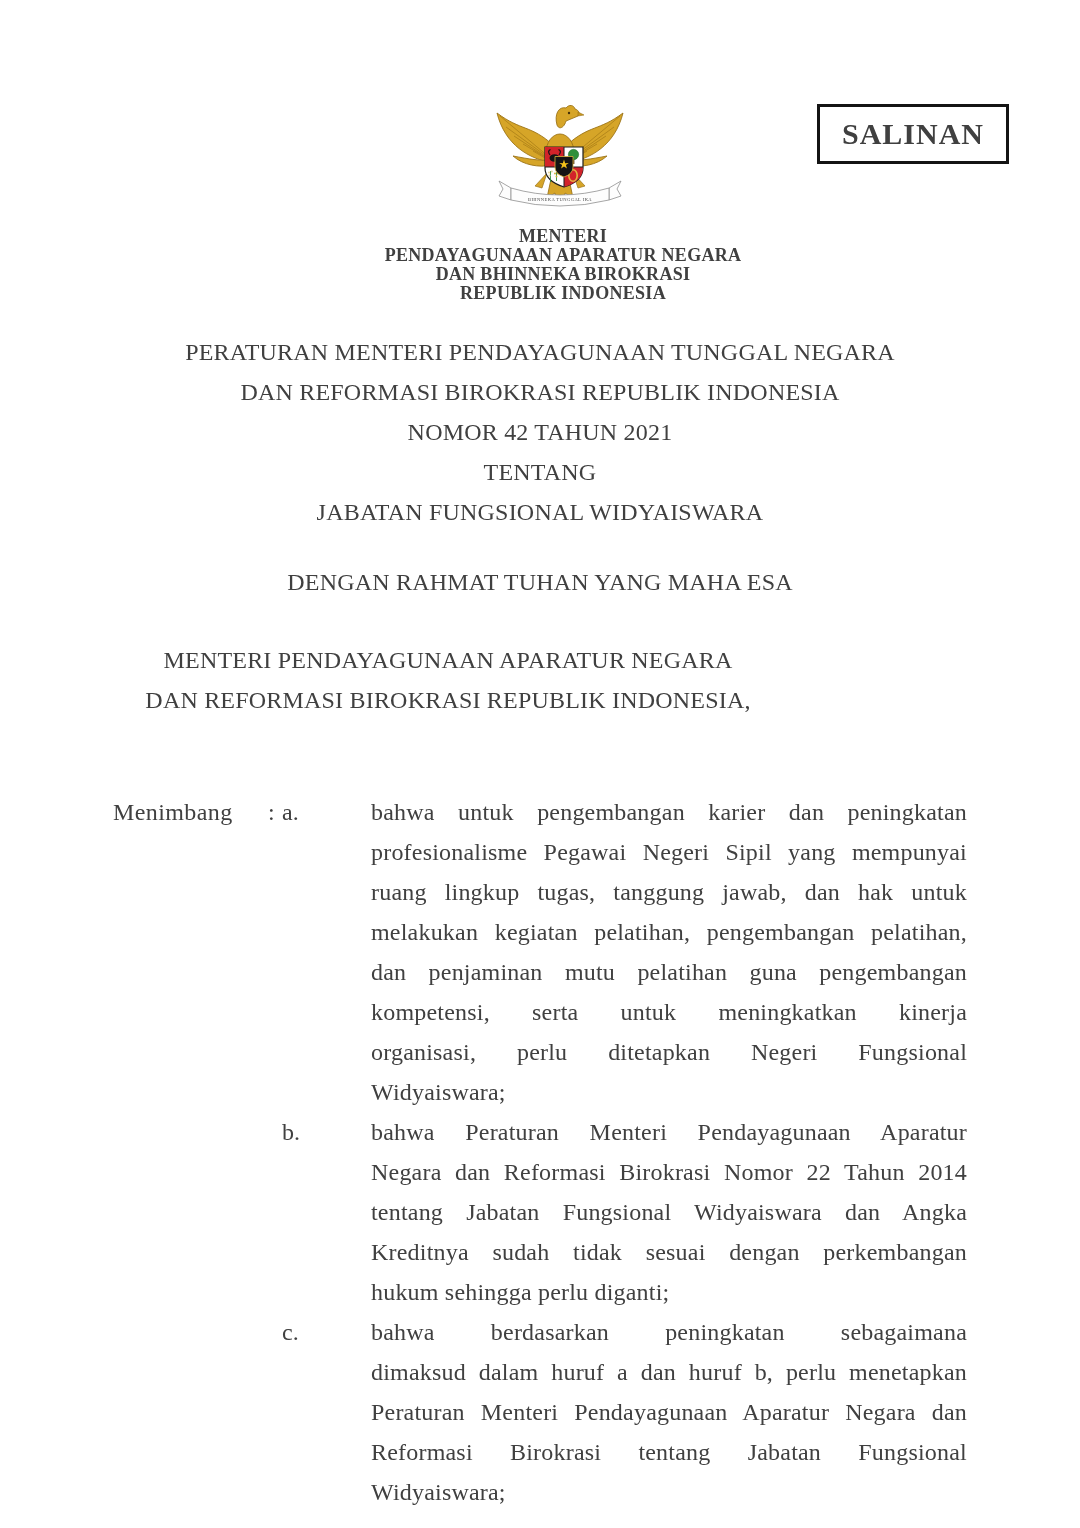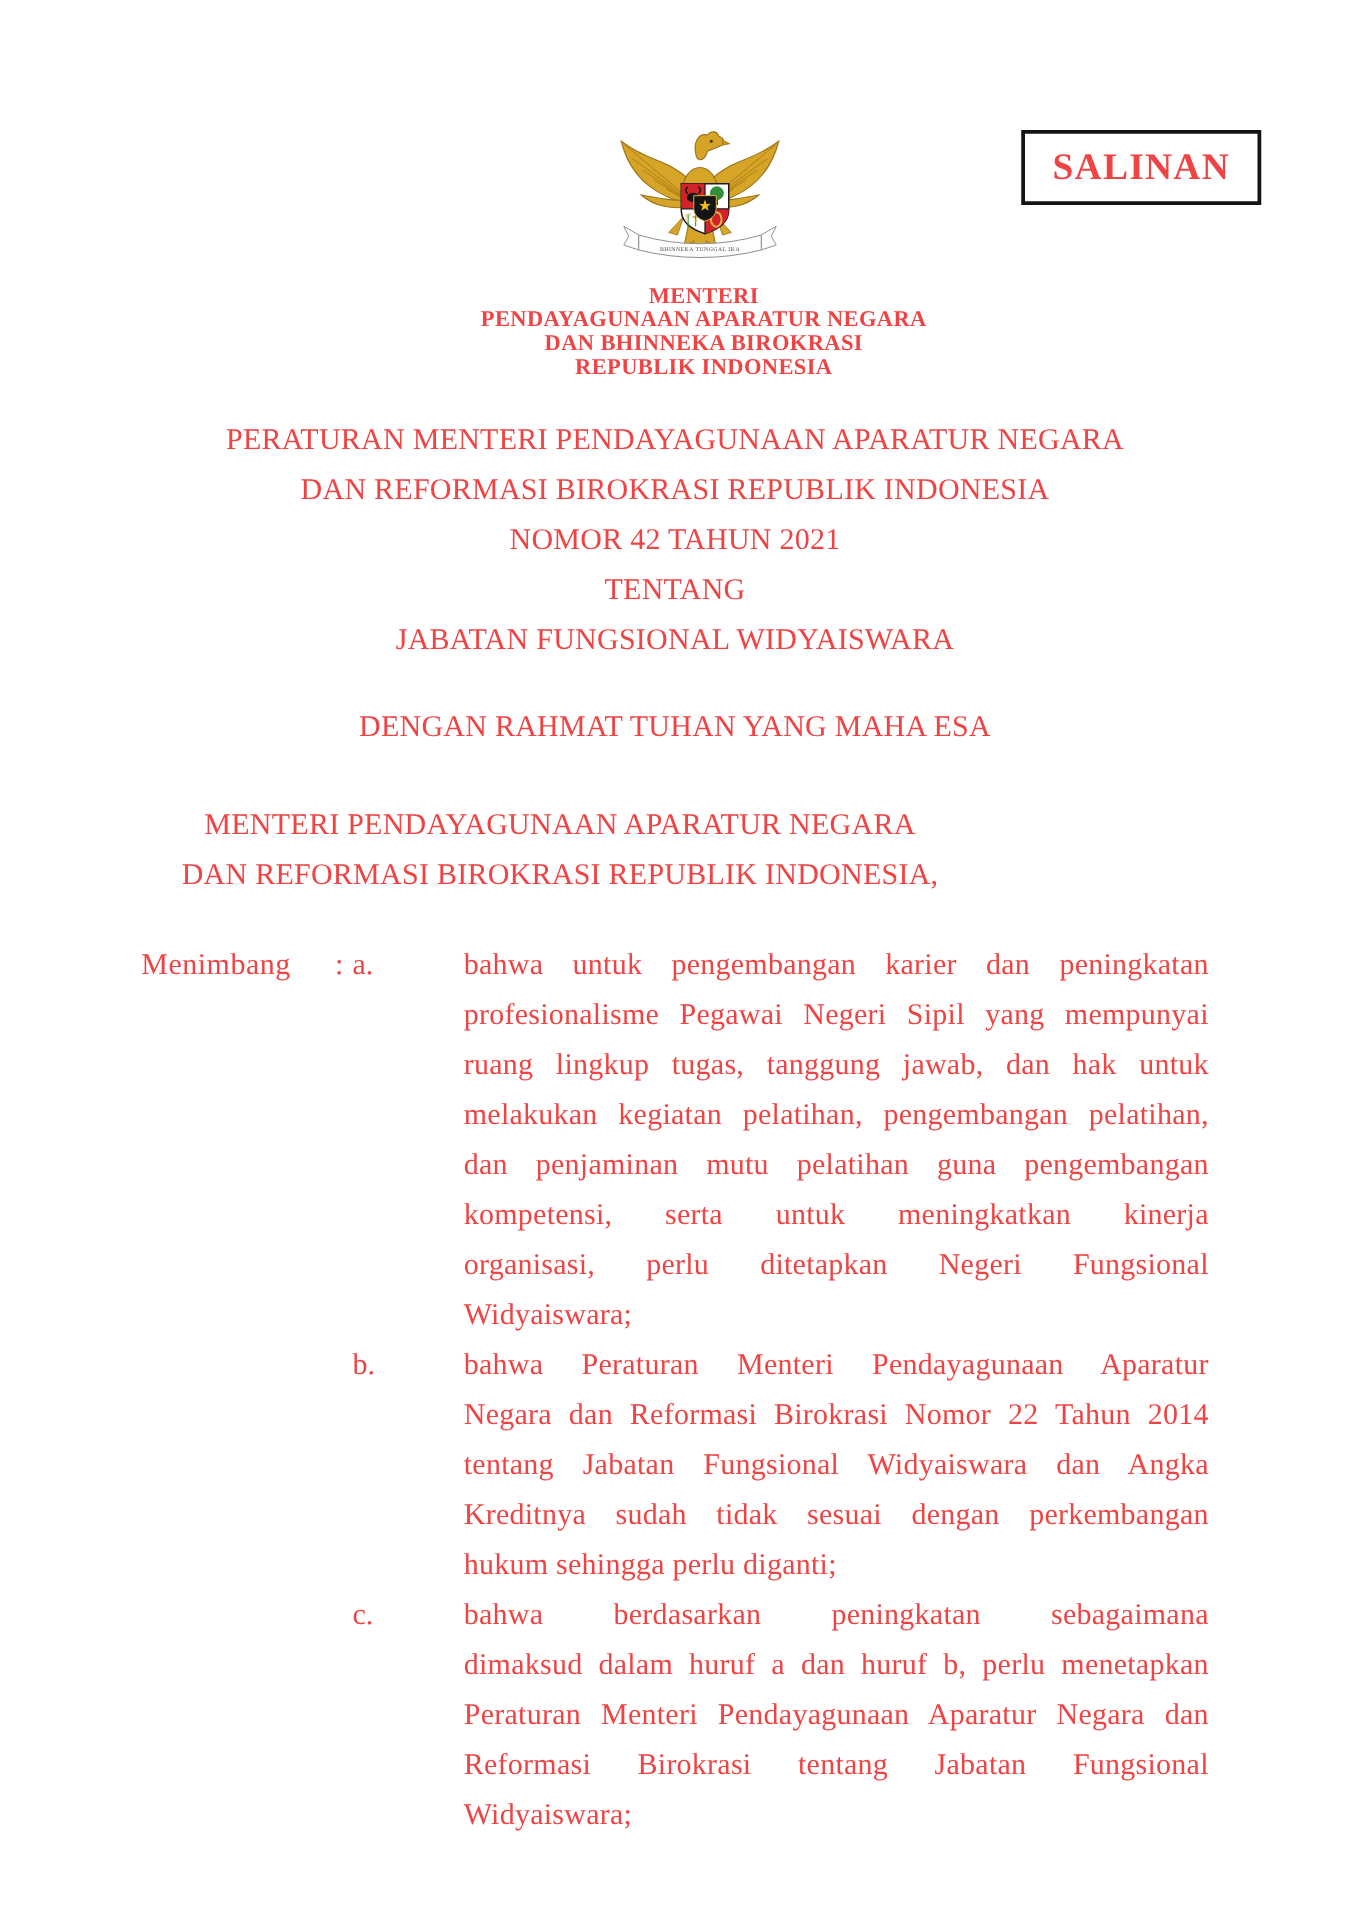--- a/index.html
+++ b/index.html
@@ -2,21 +2,21 @@
 <html><head>
 <meta charset="utf-8">
 <style>
   html, body { margin: 0; padding: 0; background: #ffffff; }
   .page {
     position: relative;
     width: 1080px;
     height: 1528px;
     background: #ffffff;
     font-family: "Liberation Serif", "DejaVu Serif", serif;
-    color: #ef4444;
+    color: #404040;
     overflow: hidden;
   }
 
   
   .salinan-box {
     position: absolute;
     left: 817px; top: 104px;
     width: 186px; height: 54px;
     border: 3px solid #141414;
     display: flex; align-items: center; justify-content: center;
@@ -57,21 +57,21 @@
     text-align: center;
     letter-spacing: 0.2px;
   }
   .title-block { position: absolute; left: 0; top: 332px; width: 1080px; }
   .invocation-block { position: absolute; left: 0; top: 562px; width: 1080px; }
   .authority-block { position: absolute; left: 0; top: 640px; width: 896px; }
 
   
   .consider {
     position: absolute;
-    left: 113px; top: 752px;
+    left: 113px; top: 792px;
     width: 854px;
     display: flex;
     font-size: 24px;
   }
   .c-label { width: 155px; line-height: 40px; letter-spacing: 0.4px; }
   .c-colon { width: 14px; line-height: 40px; }
   .c-items { flex: 1; }
   .c-item { display: flex; }
   .c-letter { width: 65px; line-height: 40px; }
   .c-text { flex: 1; }
@@ -166,21 +166,21 @@
   </div>
 
   <div class="ministry">
       <div class="mline">MENTERI</div>
       <div class="mline">PENDAYAGUNAAN APARATUR NEGARA</div>
       <div class="mline">DAN BHINNEKA BIROKRASI</div>
       <div class="mline last">REPUBLIK INDONESIA</div>
     </div>
 
   <div class="title-block">
-      <div class="cline">PERATURAN MENTERI PENDAYAGUNAAN APARATUR NEGARA</div>
+      <div class="cline">PERATURAN MENTERI PENDAYAGUNAAN TUNGGAL NEGARA</div>
       <div class="cline">DAN REFORMASI BIROKRASI REPUBLIK INDONESIA</div>
       <div class="cline">NOMOR 42 TAHUN 2021</div>
       <div class="cline">TENTANG</div>
       <div class="cline last">JABATAN FUNGSIONAL WIDYAISWARA</div>
     </div>
 
   <div class="invocation-block">
     <div class="cline">DENGAN RAHMAT TUHAN YANG MAHA ESA</div>
   </div>
 

